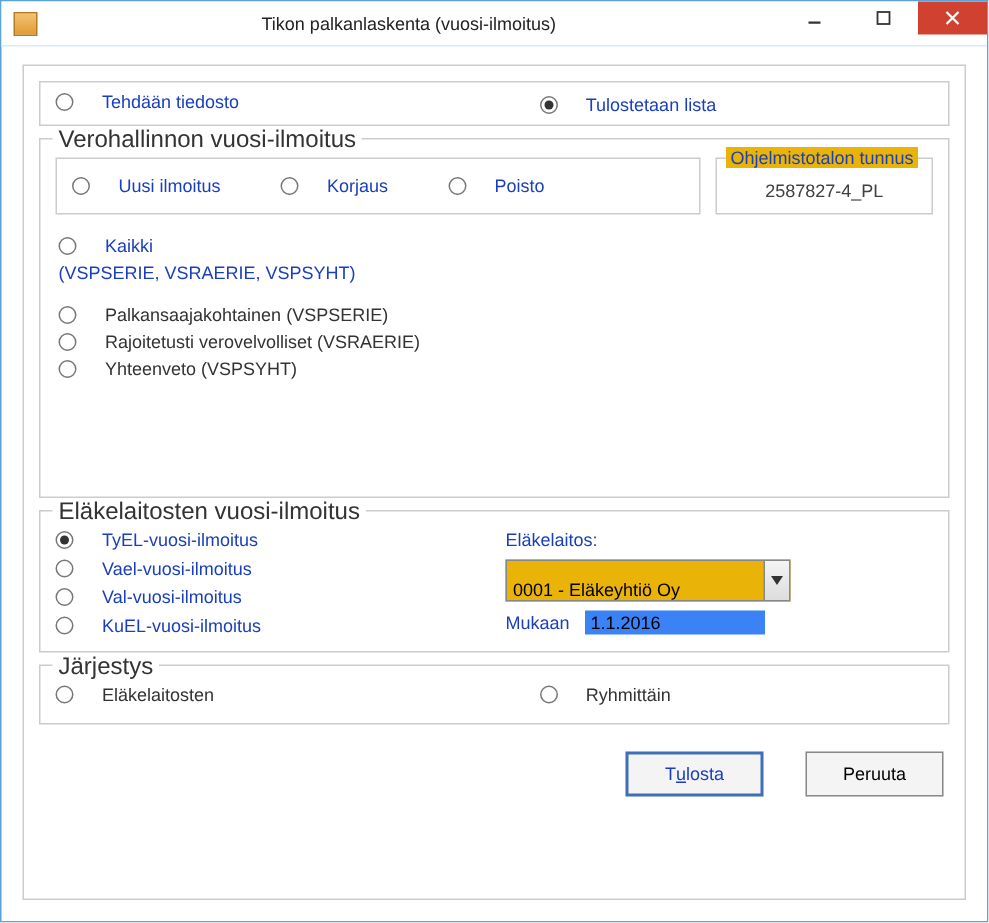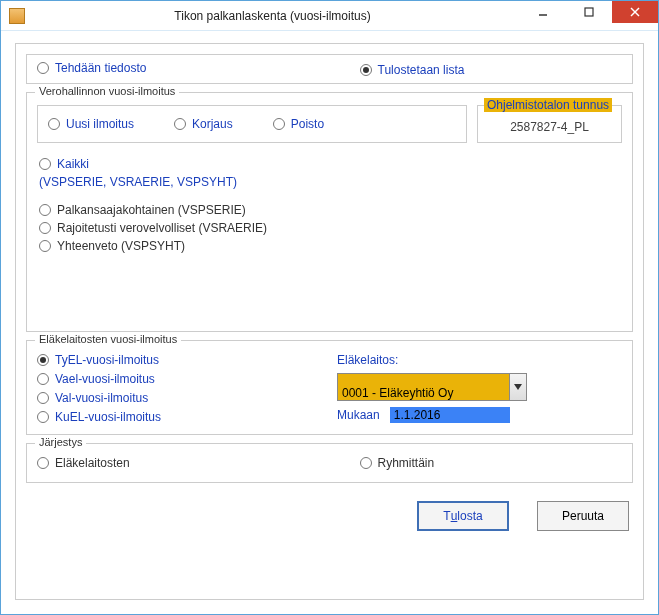--- a/index.html
+++ b/index.html
@@ -95,21 +95,21 @@
     border: 1px solid #ccc;
     position: relative;
     padding: 12px 10px 10px 10px;
   }
   .groupbox-legend {
     position: absolute;
     top: -8px;
     left: 8px;
     background: #fff;
     padding: 0 4px;
-    font-size: 11px;
+    font-size: 16px;
     color: #333;
   }
   .blue { color: #1a3fbc; }
 
   .vero-top-row { display: flex; gap: 10px; }
   .vero-types {
     border: 1px solid #ccc;
     padding: 8px 10px;
     flex: 1;
     display: flex;
@@ -139,21 +139,21 @@
     flex-direction: column;
     gap: 4px;
     padding-left: 2px;
   }
   .vero-options .kai { margin-bottom: 2px; }
   .vero-options .kai-sub { margin-left: 0; margin-top: -2px; margin-bottom: 10px;}
 
   .radio {
     display: inline-flex;
     align-items: center;
-    gap: 6px;
+    gap: 19px;
     cursor: pointer;
     color: #333;
   }
   .radio .dot {
     width: 12px;
     height: 12px;
     border: 1px solid #777;
     border-radius: 50%;
     display: inline-flex;
     align-items: center;

